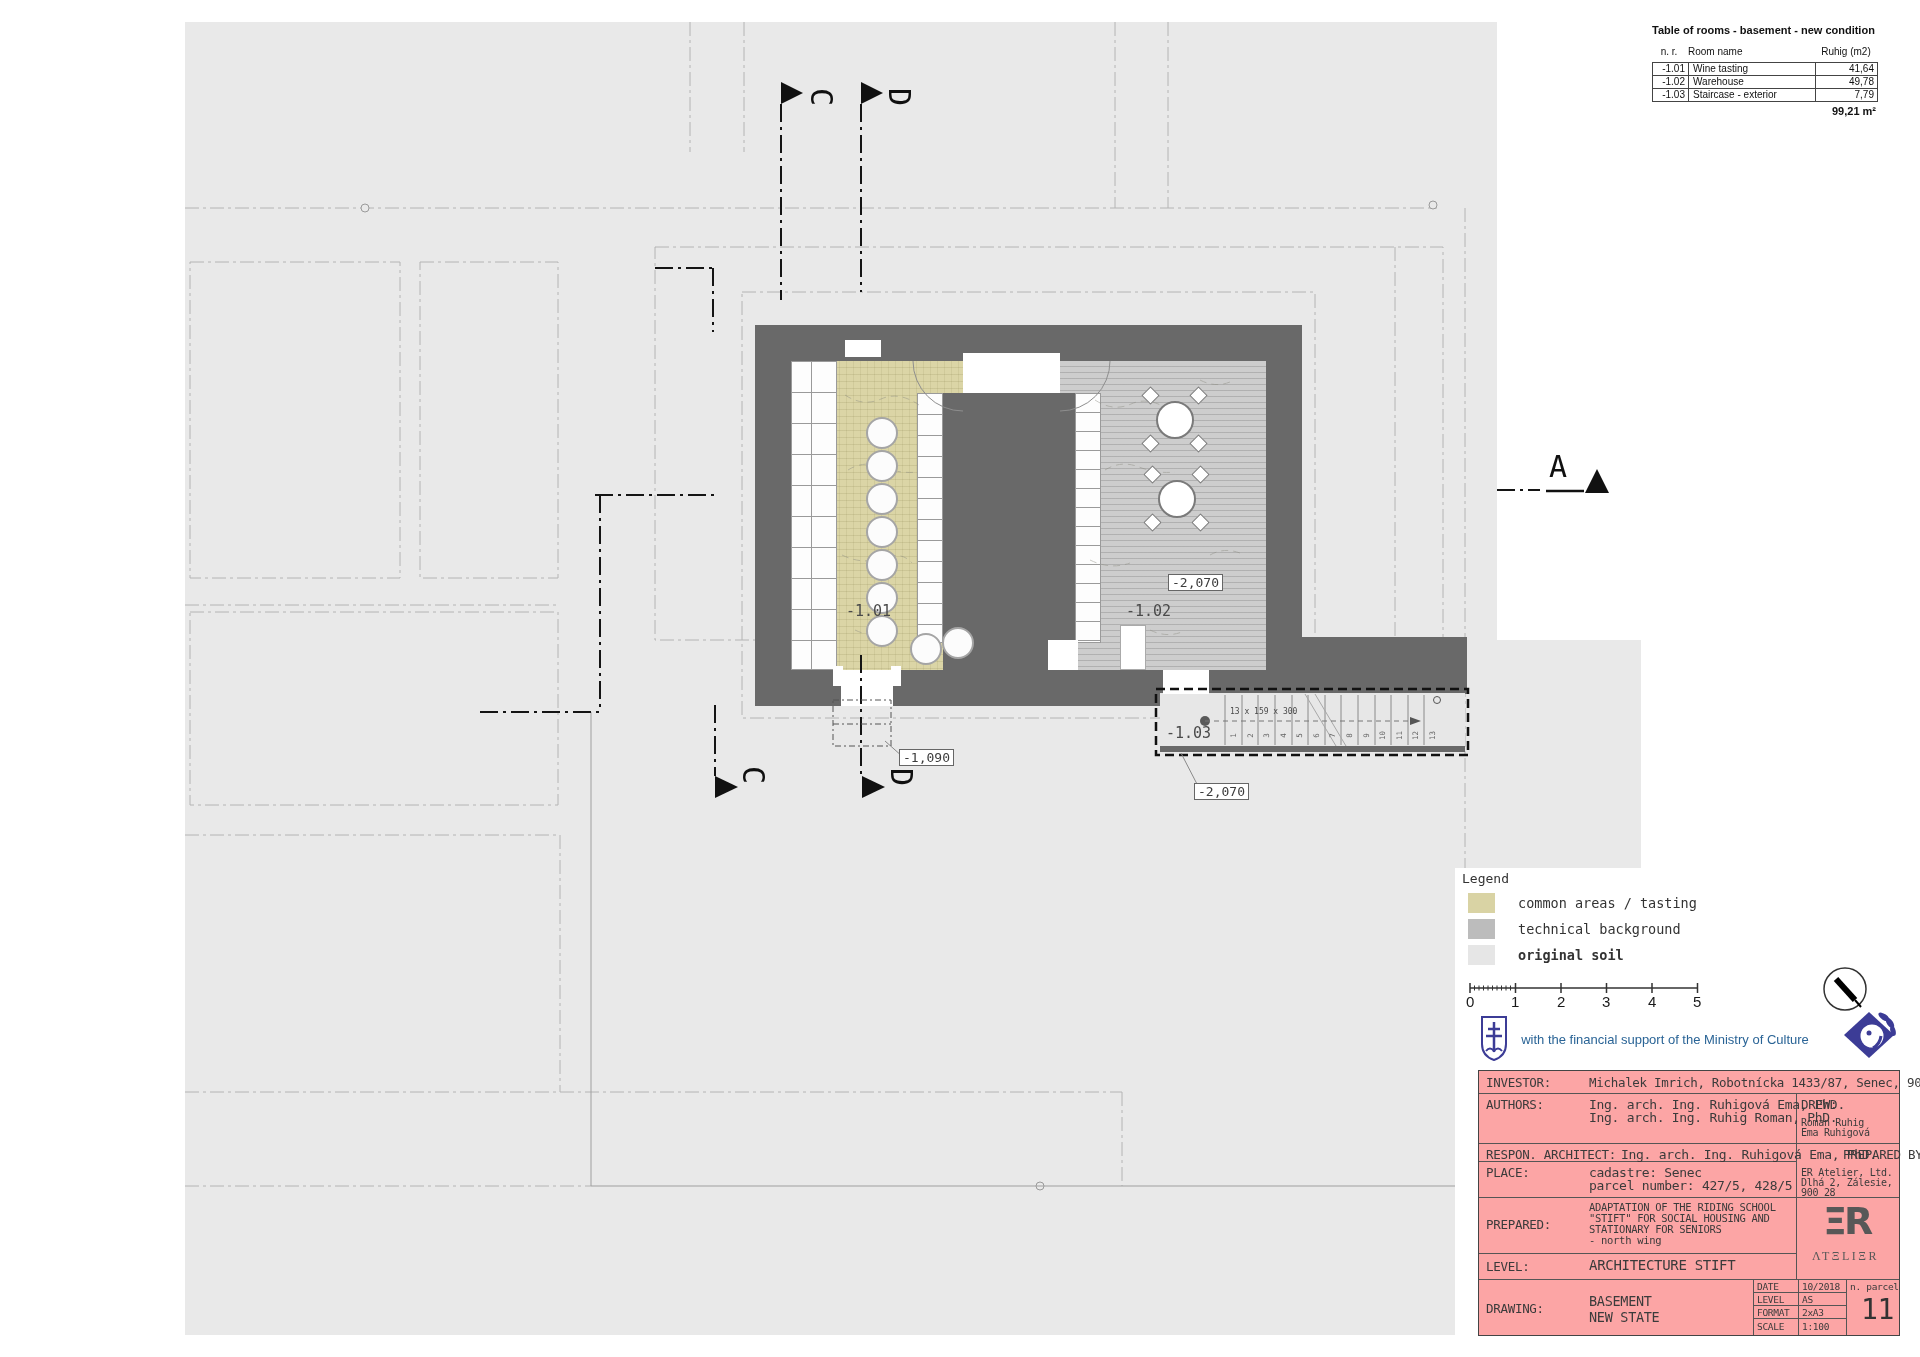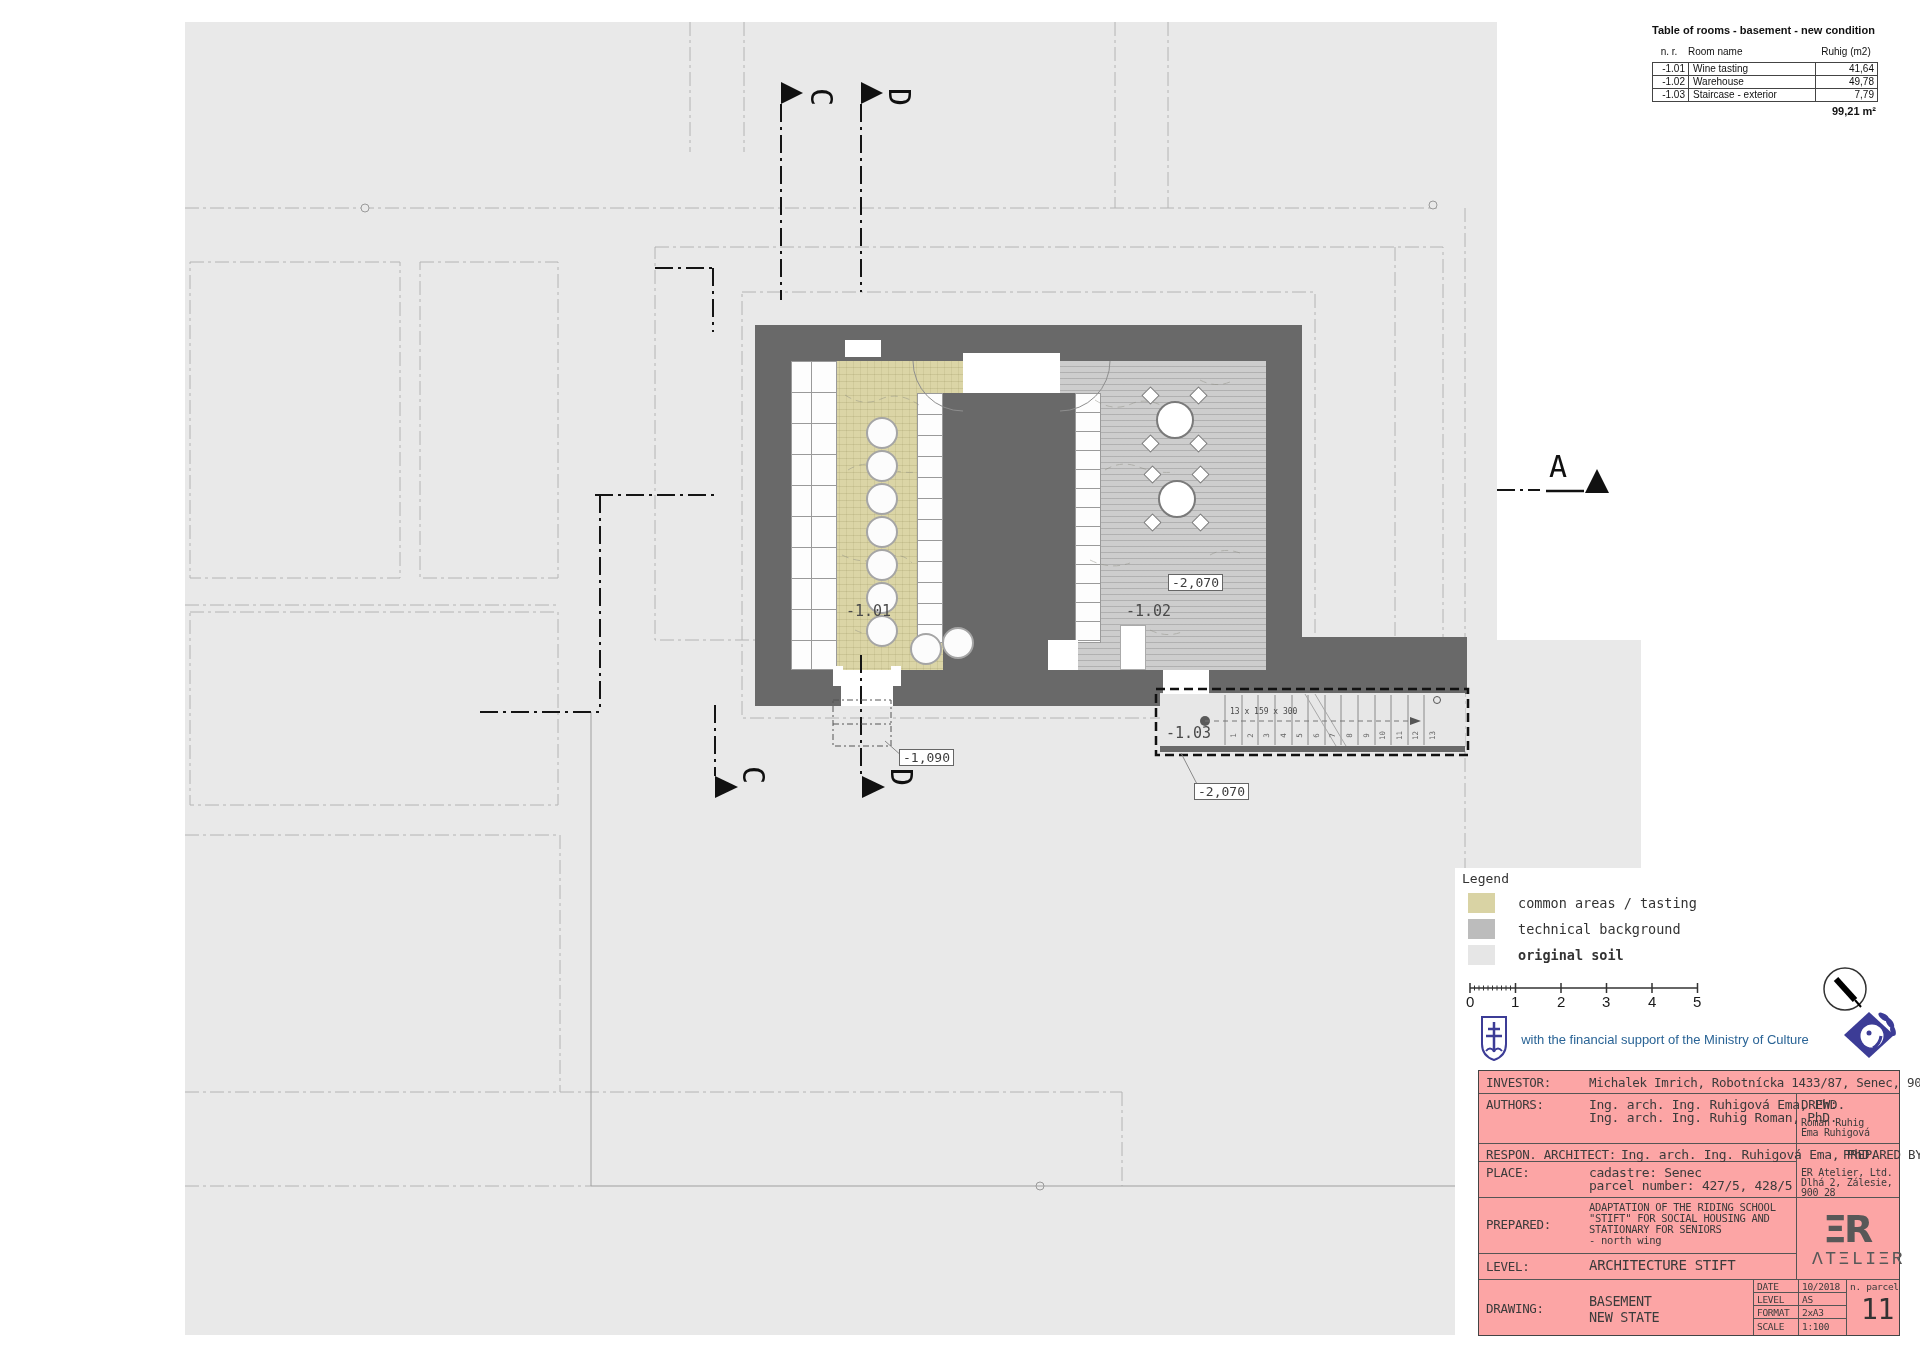--- a/index.html
+++ b/index.html
@@ -52,21 +52,21 @@
   .sb-num{position:absolute;font-size:15px;color:#1a1a1a;top:13px;}
   #support-text{font-size:13px;color:#2a6496;text-align:center;white-space:nowrap;}
   
   #titleblock{width:420px;height:264px;background:#fca5a5;border:1px solid #444;
               font-family:"DejaVu Sans Mono",monospace;color:#3b3b3b;}
   .tb-line{position:absolute;background:#555;}
   .tb-t{position:absolute;white-space:nowrap;letter-spacing:-0.3px;}
   .fs12{font-size:13px;} .fs125{font-size:12.5px;} .fs105{font-size:10.5px;}
   .fs10{font-size:10px;} .fs95{font-size:9.5px;} .fs14{font-size:14px;} .fs135{font-size:13.5px;}
   .er-logo{font-family:"DejaVu Sans",sans-serif;font-weight:bold;font-size:38px;color:#585858;letter-spacing:-3px;}
-  .er-atelier{font-family:Liberation Mono, monospace;font-size:18px;color:#585858;letter-spacing:2.5px;}
+  .er-atelier{font-family:Liberation Serif, serif;font-size:12px;color:#585858;letter-spacing:2.5px;}
   .ndraw{font-size:28px;color:#333;}
 </style>
 </head>
 <body>
 
 <div id="page">
 
   <div class="abs soil" style="left:185px;top:22px;width:1312px;height:1313px;"></div>
   <div class="abs soil" style="left:1497px;top:640px;width:144px;height:228px;"></div>
 
@@ -332,21 +332,21 @@
     <span class="tb-t fs135" style="left:110px;top:222px;">BASEMENT</span>
     <span class="tb-t fs135" style="left:110px;top:238px;">NEW STATE</span>
 
     <span class="tb-t fs125" style="left:322px;top:26px;">DREW:</span>
     <span class="tb-t fs10" style="left:322px;top:46px;">Roman Ruhig</span>
     <span class="tb-t fs10" style="left:322px;top:56px;">Ema Ruhigová</span>
     <span class="tb-t fs125" style="left:322px;top:76px;margin-left:42px;">PREPARED BY:</span>
     <span class="tb-t fs10" style="left:322px;top:96px;">ER Atelier, Ltd.</span>
     <span class="tb-t fs10" style="left:322px;top:106px;">Dlhá 2, Zálesie,</span>
     <span class="tb-t fs10" style="left:322px;top:116px;">900 28</span>
-    <span class="tb-t er-logo" style="left:344px;top:136px;">ΞR</span>
+    <span class="tb-t er-logo" style="left:344px;top:128px;">ΞR</span>
     <span class="tb-t er-atelier" style="left:333px;top:178px;">ΛΤΞLΙΞR</span>
 
     <span class="tb-t fs95" style="left:278px;top:210px;">DATE</span>
     <span class="tb-t fs95" style="left:323px;top:210px;">10/2018</span>
     <span class="tb-t fs95" style="left:278px;top:223px;">LEVEL</span>
     <span class="tb-t fs95" style="left:323px;top:223px;">AS</span>
     <span class="tb-t fs95" style="left:278px;top:236px;">FORMAT</span>
     <span class="tb-t fs95" style="left:323px;top:236px;">2xA3</span>
     <span class="tb-t fs95" style="left:278px;top:250px;">SCALE</span>
     <span class="tb-t fs95" style="left:323px;top:250px;">1:100</span>

